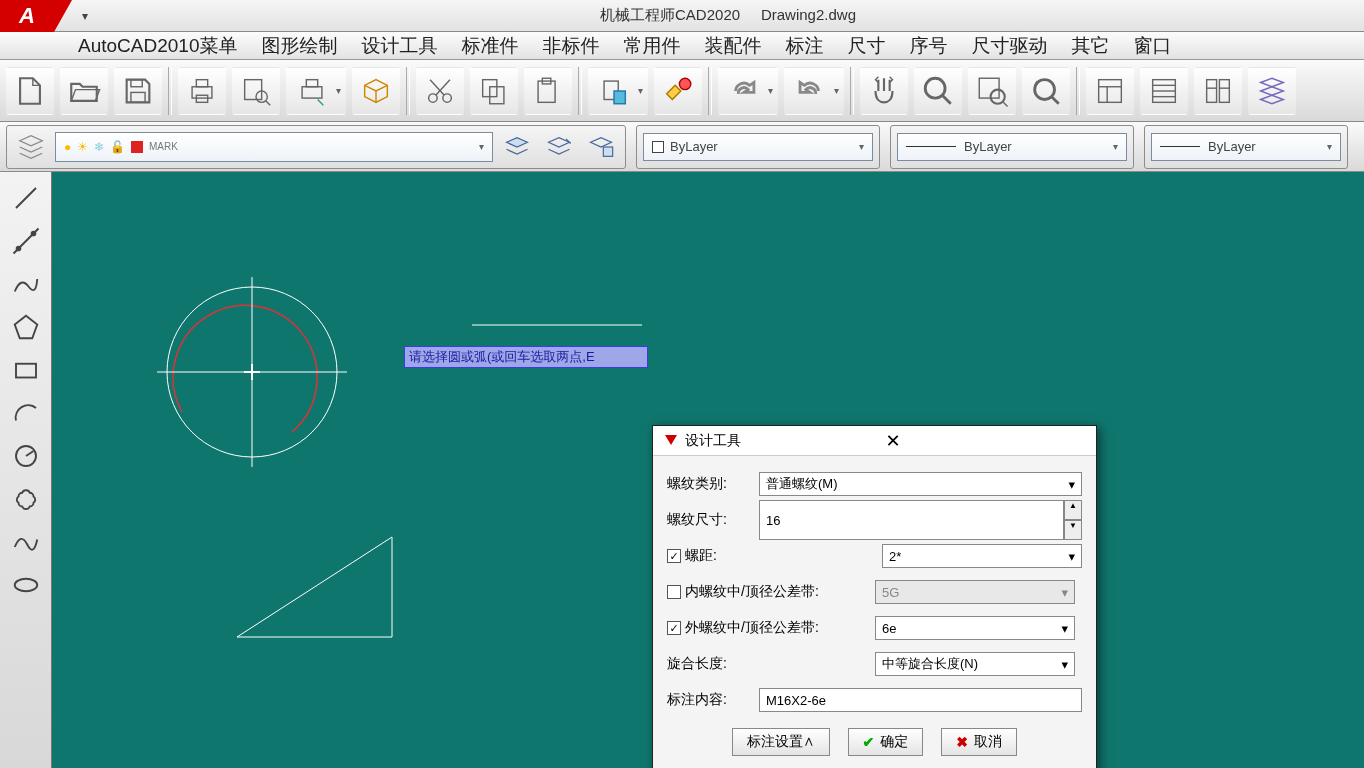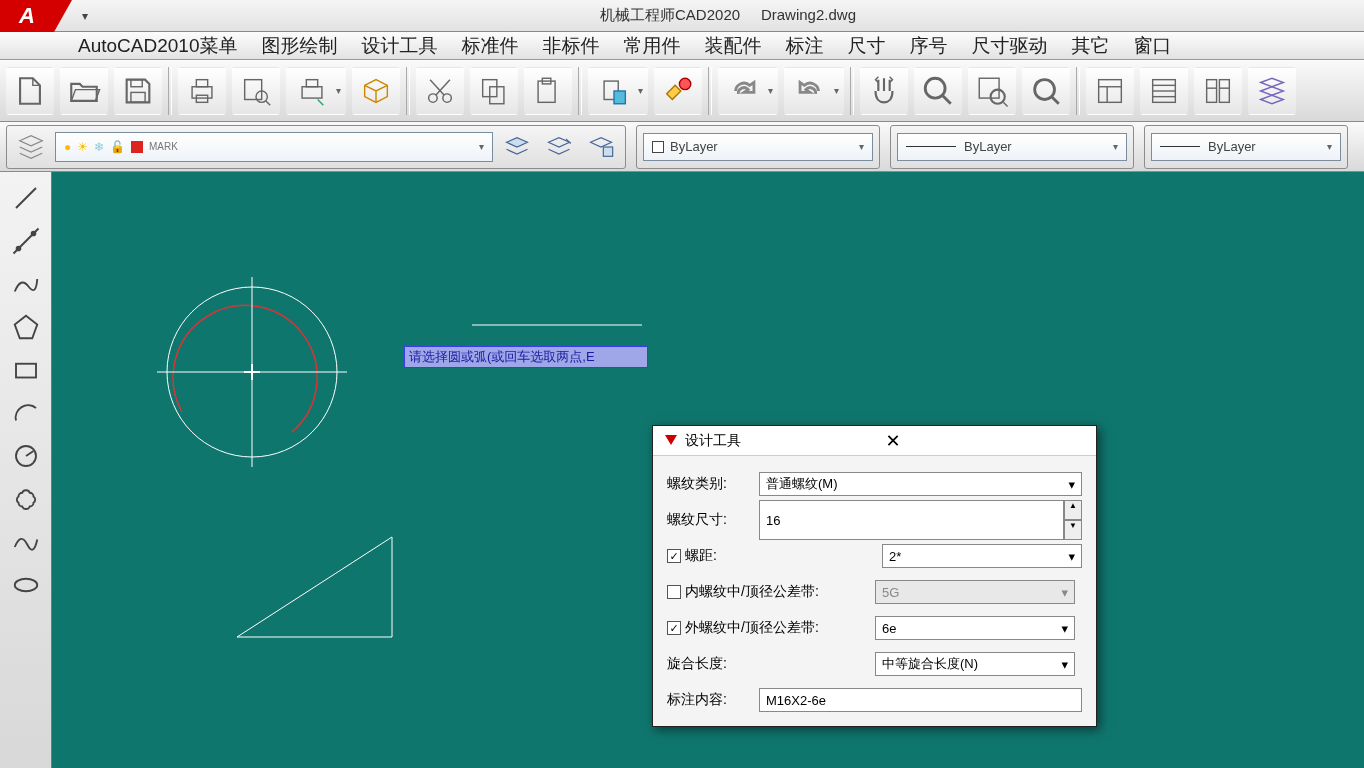--- a/index.html
+++ b/index.html
@@ -460,18 +460,31 @@
               <span>▾</span>
             </div>
         </div>
         <div class="frow">
           <div class="flabel">标注内容:</div>
           <div class="finput">
               <span>M16X2-6e</span>
             </div>
         </div>
 
+        <div class="btn-row">
+          <div class="dbtn">
+              <span>标注设置∧</span>
+            </div>
+          <div class="dbtn">
+              <span class="ok">✔</span>
+              <span>确定</span>
+            </div>
+          <div class="dbtn">
+              <span class="no">✖</span>
+              <span>取消</span>
+            </div>
+        </div>
 
       </div>
 
     </div>
   </div>
 </div>
 
 </body></html>

